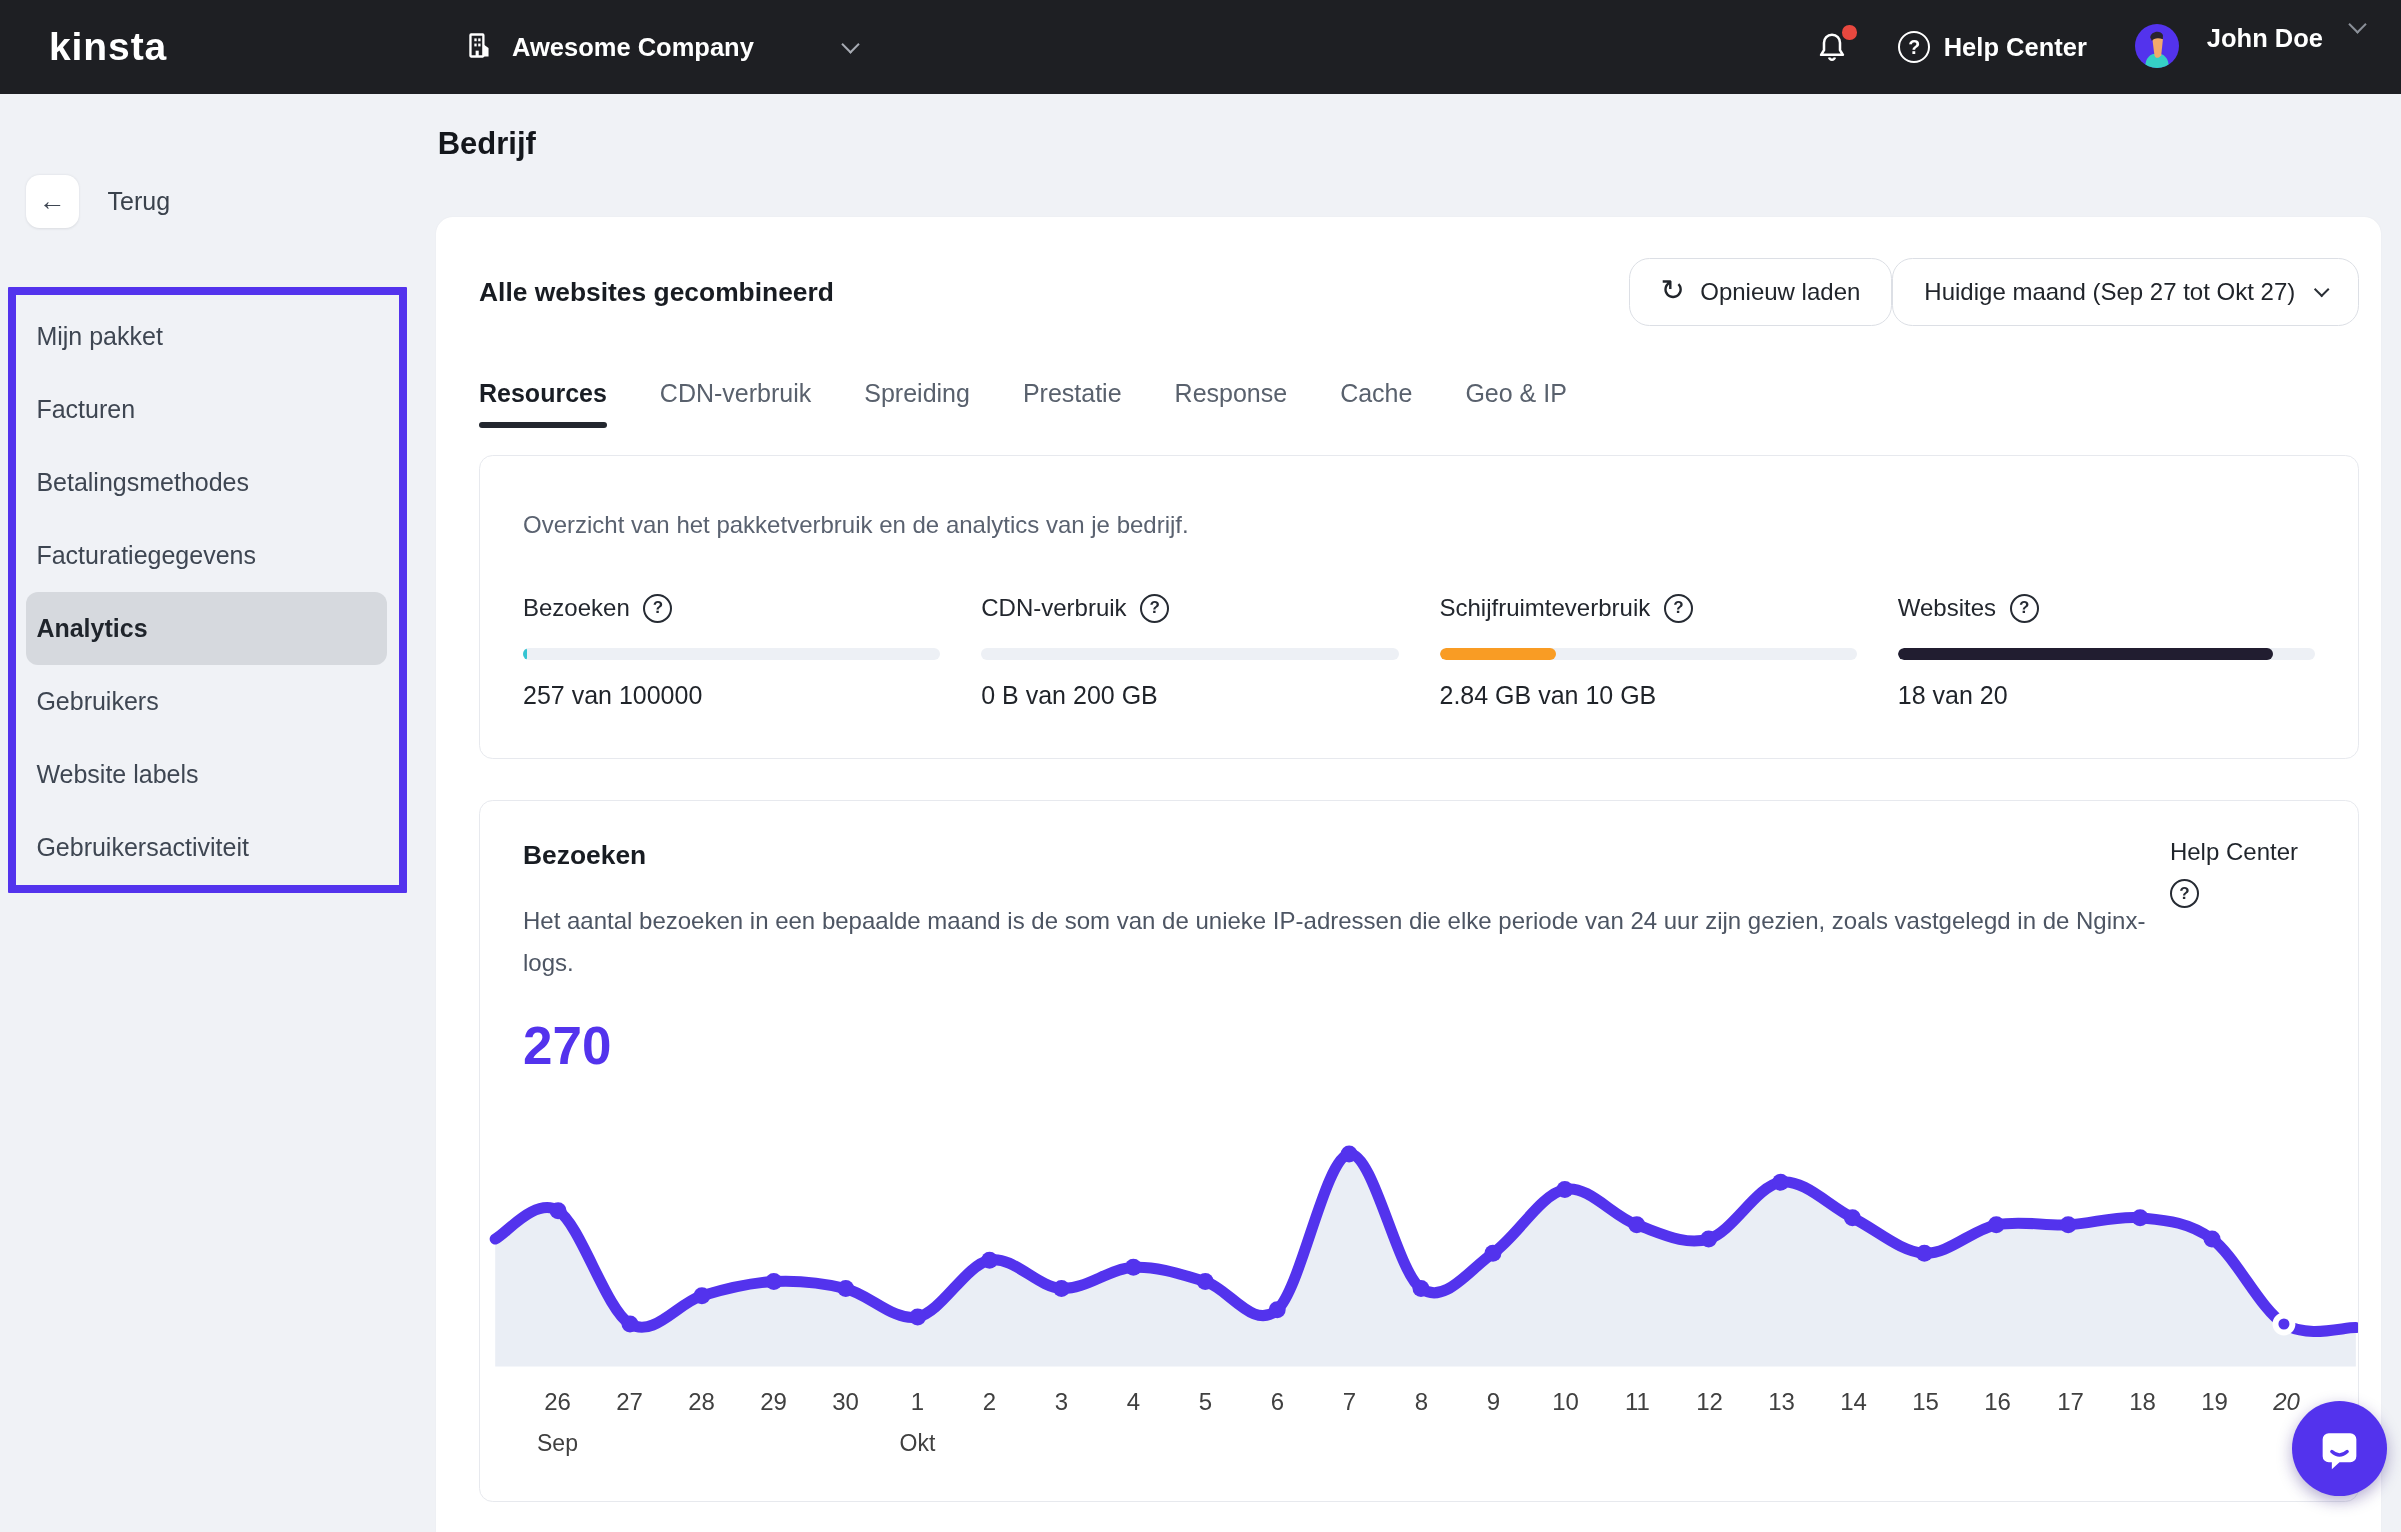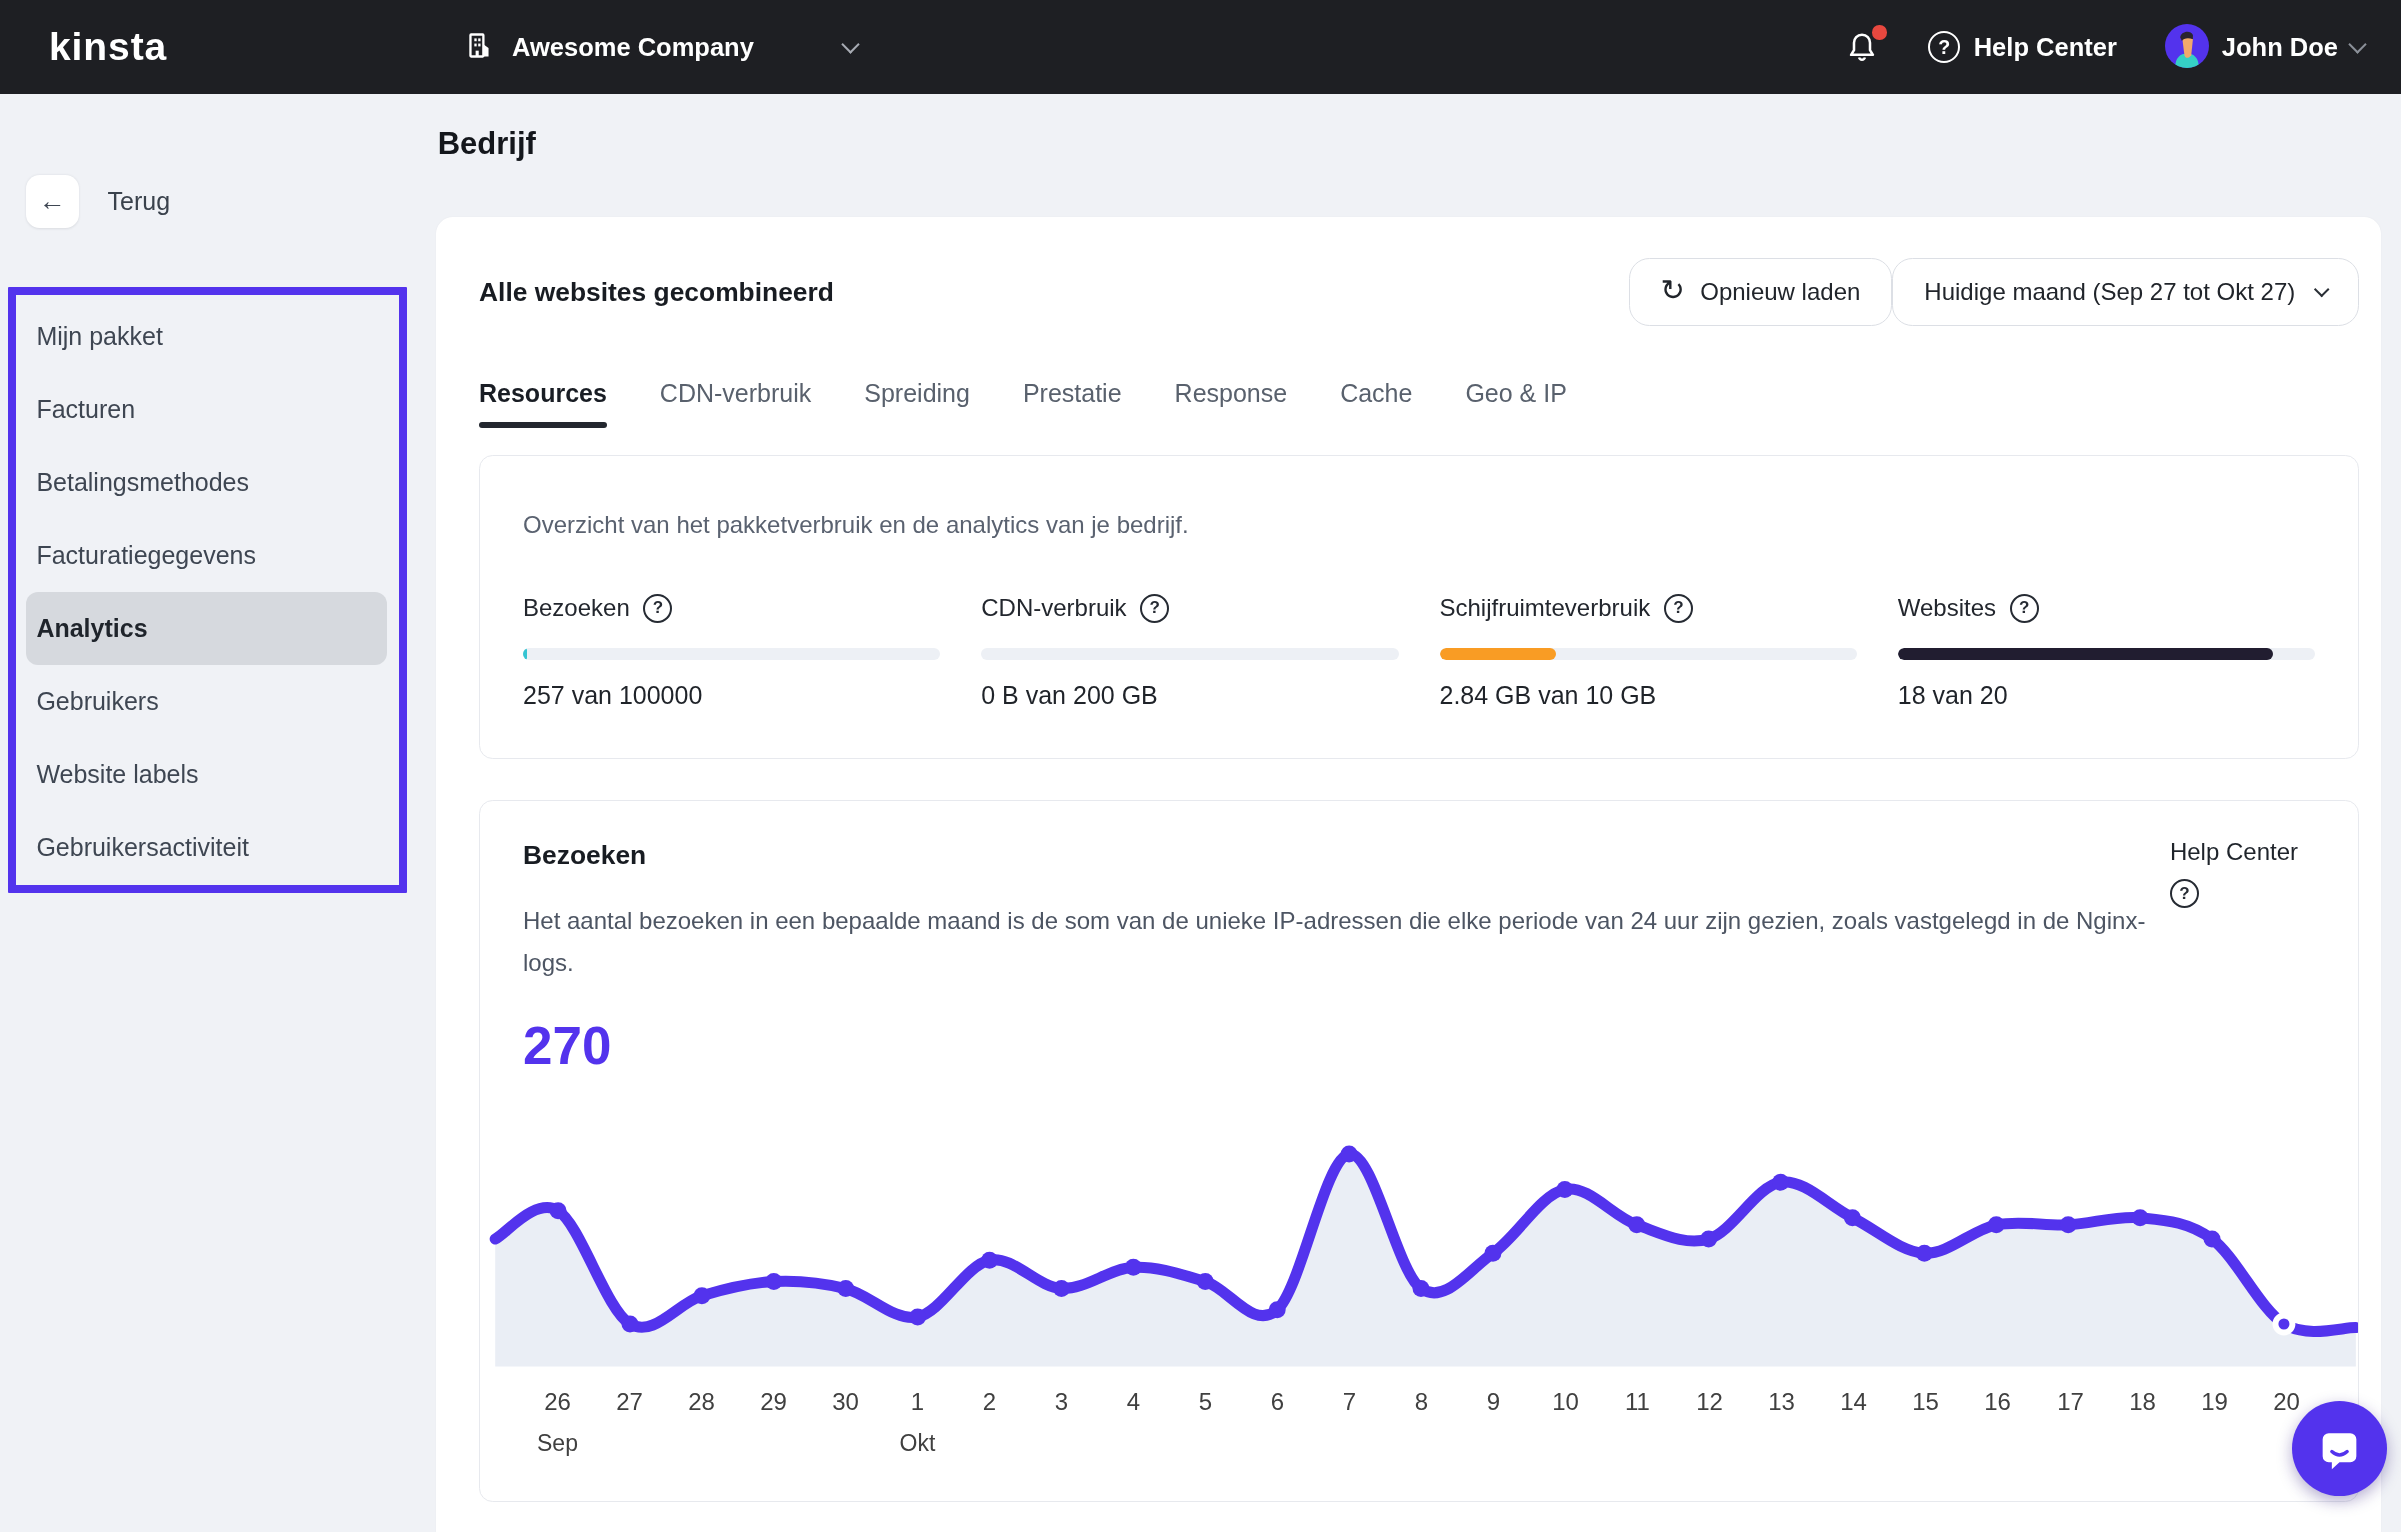--- a/index.html
+++ b/index.html
@@ -13,21 +13,21 @@
   .company .cname{font-size:25.5px;font-weight:700;}
   .chev{display:inline-block;width:11px;height:11px;border-right:2.6px solid currentColor;border-bottom:2.6px solid currentColor;transform:rotate(45deg);margin-top:-5.1px;}
   .company .chev{margin-left:73px;color:#A7ABB3;}
   .tb-right{position:absolute;right:37px;top:0;height:94px;display:flex;align-items:center;gap:48px;}
   .bell-wrap{position:relative;width:34px;height:37px;}
   .red-dot{position:absolute;top:-3.4px;right:-6.8px;width:14.5px;height:14.5px;border-radius:50%;background:#E8483F;}
   .help-link{display:flex;align-items:center;gap:13.6px;cursor:pointer;}
   .help-link .txt{font-size:25.5px;font-weight:700;}
   .qc{width:32px;height:32px;border:2.6px solid #fff;border-radius:50%;display:flex;align-items:center;justify-content:center;font-size:19.6px;font-weight:700;box-sizing:border-box;}
   .qc::after{content:"?";}
-  .user{display:flex;align-items:center;gap:13px;cursor:pointer;}
+  .user{display:flex;gap:28px;cursor:pointer;}
   .user .uname{font-size:25.5px;font-weight:700;}
   .user .chev{color:#8B9099;}
 
   
   .sidebar{position:absolute;left:0;top:94px;width:460px;bottom:0;}
   .back-row{position:absolute;left:25.5px;top:81px;display:flex;align-items:center;gap:29px;}
   .back-btn{width:53px;height:53px;background:#fff;border-radius:13.6px;display:flex;align-items:center;justify-content:center;color:#3E4652;font-size:27px;box-shadow:0 0.9px 2.6px rgba(20,25,40,.10);cursor:pointer;}
   .back-btn::after{content:"←";}
   .terug{font-size:25px;color:#3A424C;font-weight:500;}
   .nav-box{position:absolute;left:8px;top:193px;width:399px;height:606px;border:8.5px solid #5333ED;box-sizing:border-box;border-radius:1px;}
@@ -290,21 +290,21 @@
               <span class="day" style="left: 1085px;">10</span>
               <span class="day" style="left: 1157px;">11</span>
               <span class="day" style="left: 1229px;">12</span>
               <span class="day" style="left: 1301px;">13</span>
               <span class="day" style="left: 1373px;">14</span>
               <span class="day" style="left: 1445px;">15</span>
               <span class="day" style="left: 1517px;">16</span>
               <span class="day" style="left: 1590px;">17</span>
               <span class="day" style="left: 1662px;">18</span>
               <span class="day" style="left: 1734px;">19</span>
-              <span class="day" style="left: 1806px;">20</span>
+              <span class="day" style="left: 1806px; font-style: italic;">20</span>
               <span class="month" style="left: 77px;">Sep</span>
               <span class="month" style="left: 437px;">Okt</span>
             </div>
         </div>
       </div>
     </section>
   </main>
 
   <div class="chat-fab">
     <svg width="49" height="49" viewBox="0 0 64 64">

